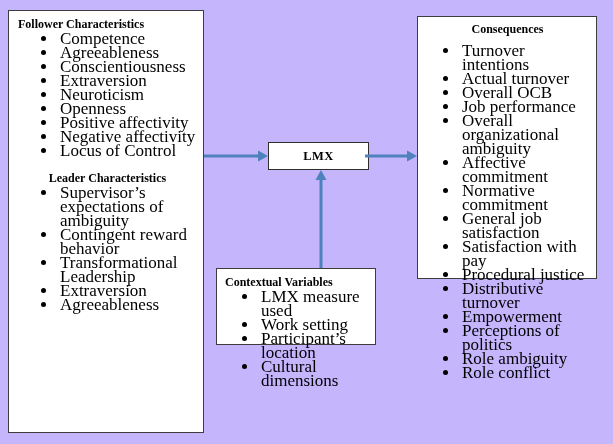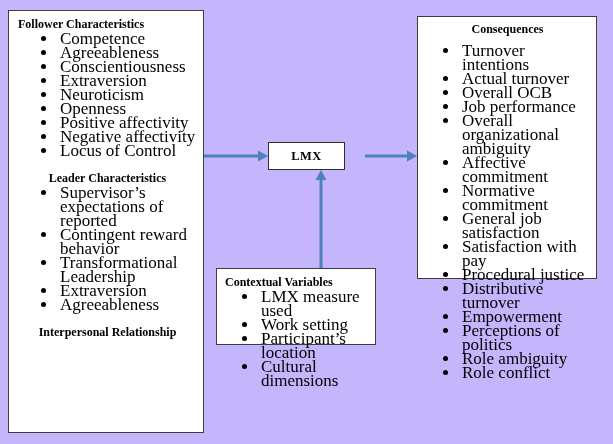--- a/index.html
+++ b/index.html
@@ -32,21 +32,21 @@
   #right-panel {
     left: 417px;
     top: 16px;
     width: 180px;
     height: 263px;
     padding: 5px 5px 4px 6px;
   }
   #lmx-box {
     left: 268px;
     top: 142px;
-    width: 77px;
+    width: 101px;
     height: 28px;
     display: flex;
     align-items: center;
     justify-content: center;
     border-color: #2e2e2e;
   }
   #context-panel {
     left: 216px;
     top: 268px;
     width: 160px;
@@ -110,28 +110,27 @@
         <li>Extraversion</li>
         <li>Neuroticism</li>
         <li>Openness</li>
         <li>Positive affectivity</li>
         <li>Negative affectivity</li>
         <li>Locus of Control</li>
       </ul>
 
     <div class="section-title gap">Leader Characteristics</div>
     <ul class="bullets">
-        <li>Supervisor’s expectations of reported</li>
+        <li>Supervisor’s expectations of ambiguity</li>
         <li>Contingent reward behavior</li>
         <li>Transformational Leadership</li>
         <li>Extraversion</li>
         <li>Agreeableness</li>
       </ul>
 
-    <div class="section-title gap">Interpersonal Relationship</div>
   </div>
 
   <div class="box" id="lmx-box">
     <span id="lmx-label">LMX</span>
   </div>
 
   <div class="box" id="right-panel">
     <div class="section-title centered">Consequences</div>
     <ul class="bullets">
         <li>Turnover intentions</li>

